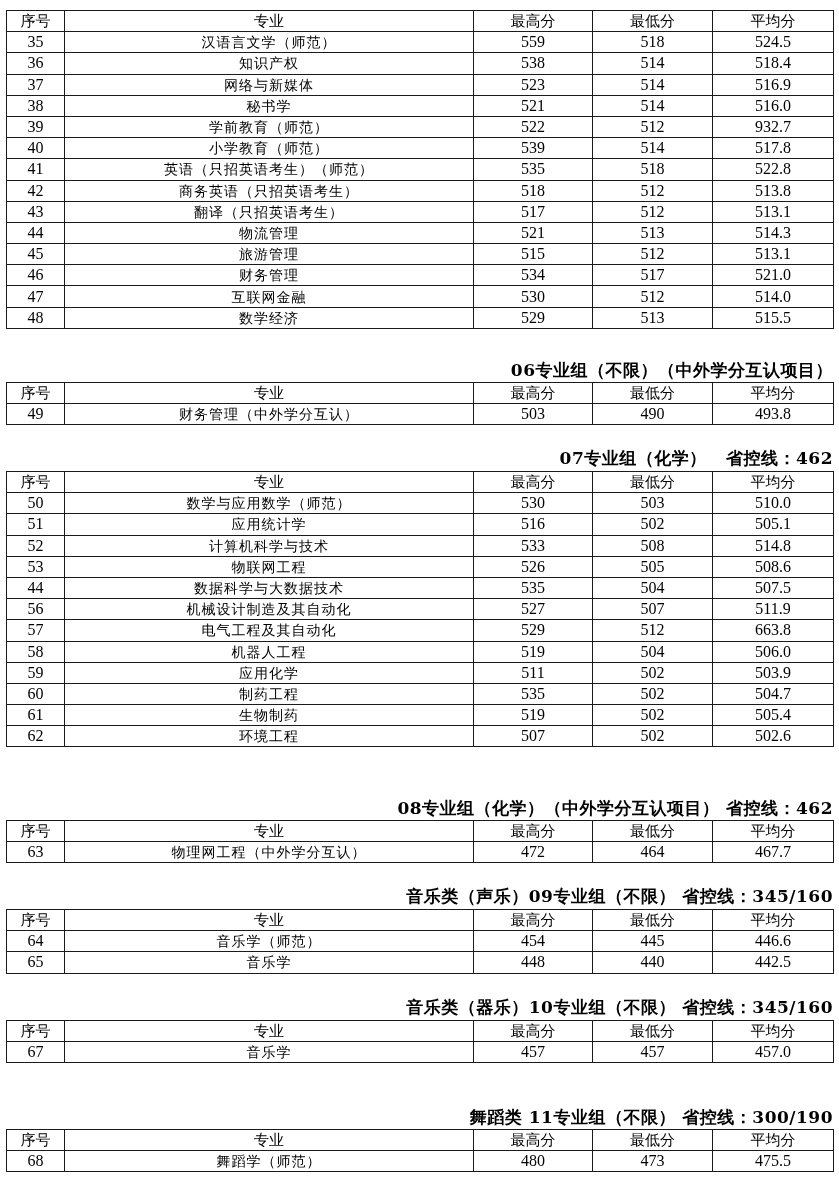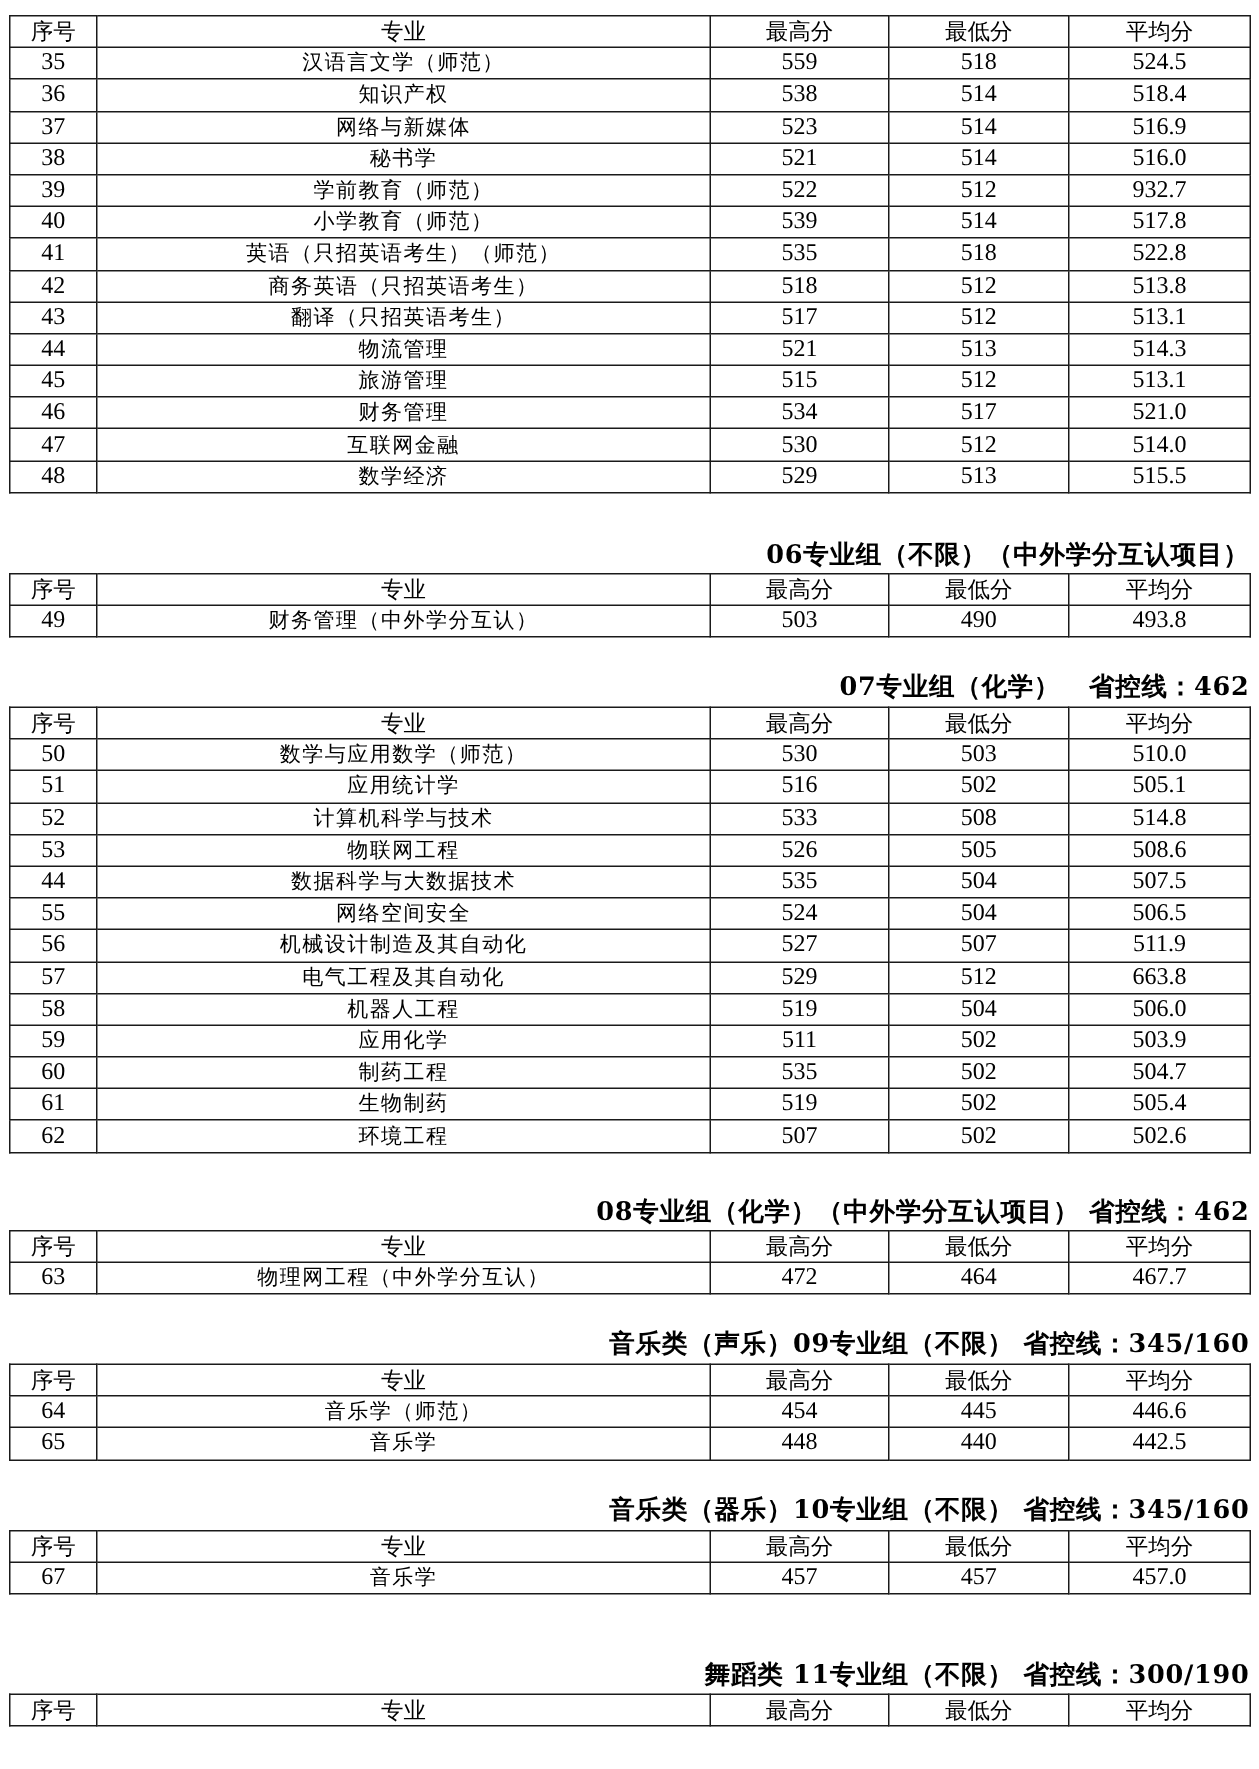--- a/index.html
+++ b/index.html
@@ -229,27 +229,20 @@
           <td>508.6</td>
         </tr>
         <tr>
           <td>44</td>
           <td class="major">数据科学与大数据技术</td>
           <td>535</td>
           <td>504</td>
           <td>507.5</td>
         </tr>
         <tr>
-          <td>55</td>
-          <td class="major">网络空间安全</td>
-          <td>524</td>
-          <td>504</td>
-          <td>506.5</td>
-        </tr>
-        <tr>
           <td>56</td>
           <td class="major">机械设计制造及其自动化</td>
           <td>527</td>
           <td>507</td>
           <td>511.9</td>
         </tr>
         <tr>
           <td>57</td>
           <td class="major">电气工程及其自动化</td>
           <td>529</td>
@@ -400,15 +393,22 @@
         <col class="c5">
       </colgroup>
   <tbody>
         <tr>
           <th>序号</th>
           <th>专业</th>
           <th>最高分</th>
           <th>最低分</th>
           <th>平均分</th>
         </tr>
+        <tr>
+          <td>68</td>
+          <td class="major">舞蹈学（师范）</td>
+          <td>480</td>
+          <td>473</td>
+          <td>475.5</td>
+        </tr>
       </tbody>
     </table>
 </div>
 
 </body></html>

